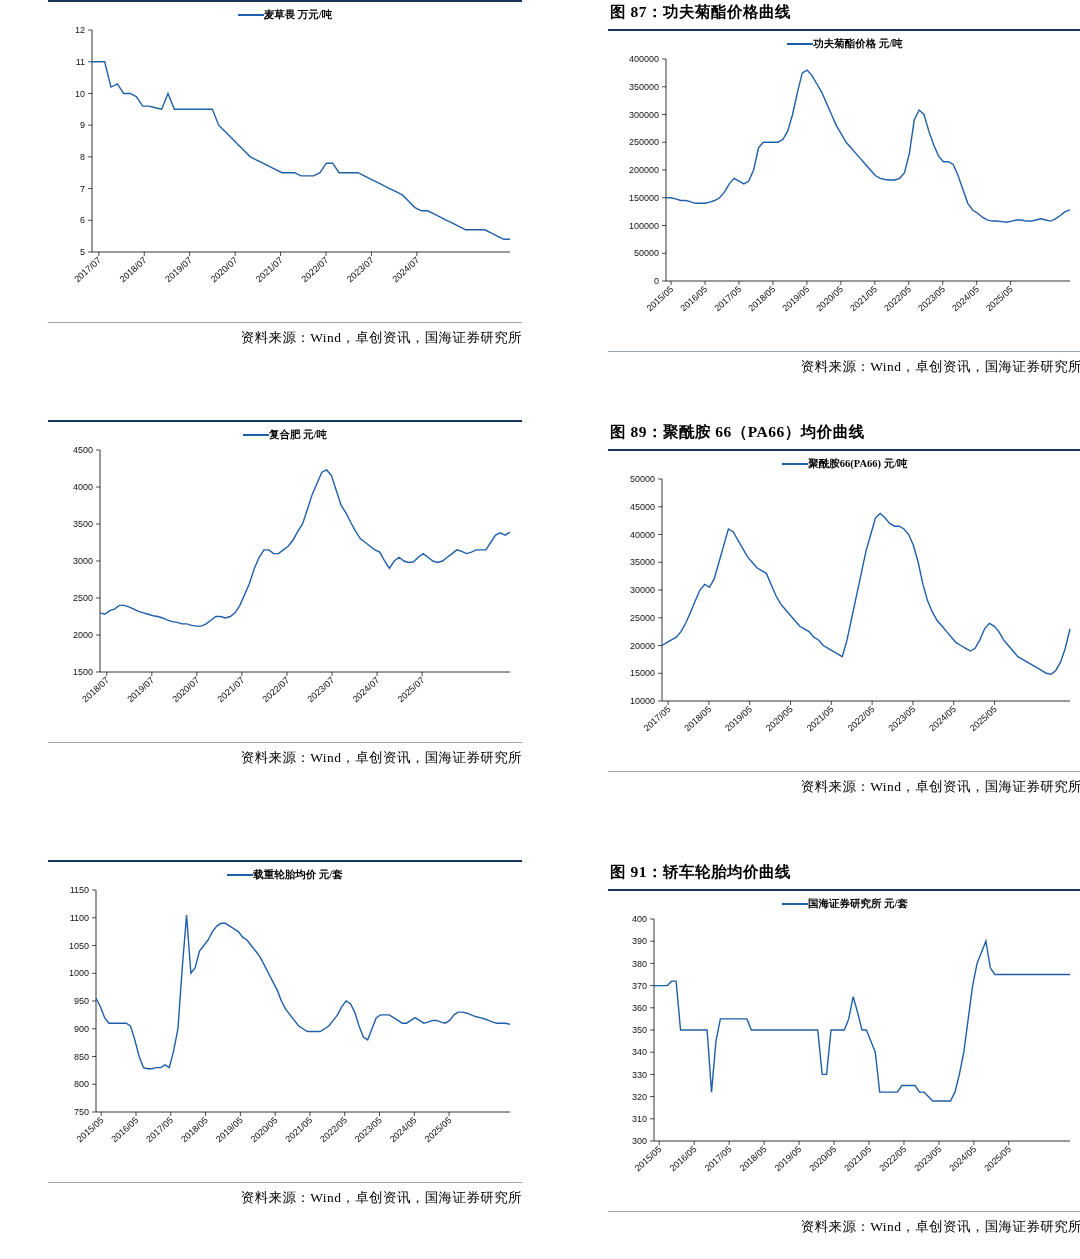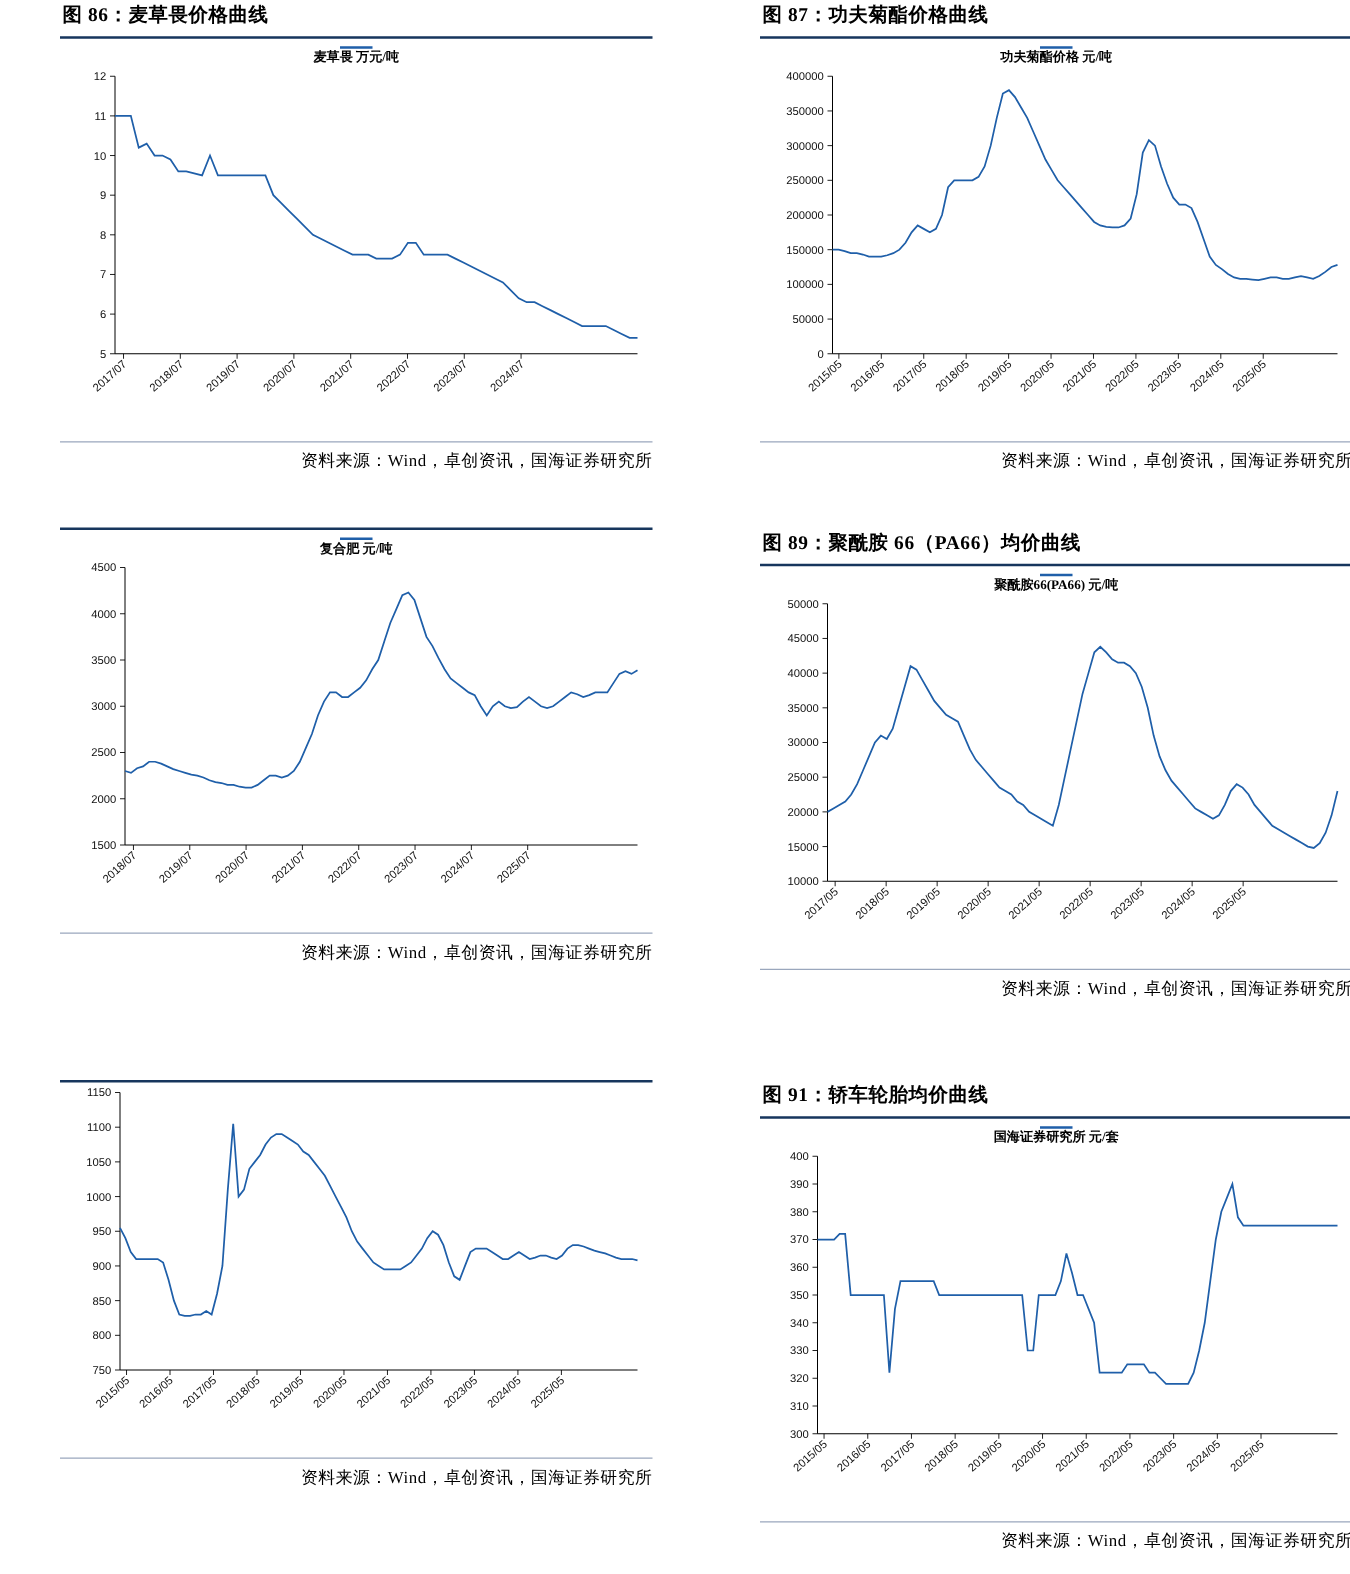--- a/index.html
+++ b/index.html
@@ -21,21 +21,20 @@
     padding:2px 0 6px 2px;
   }
   .rule{height:2px;background:#17365d;width:100%;}
   .rule.thin{height:1px;background:#9aa7bd;}
   .chart-area{position:relative;height:300px;width:474px;}
   .legend{
     display:flex;align-items:center;justify-content:center;
     gap:0;font-size:10.5px;
     font-family:"Liberation Serif","DejaVu Serif",serif;
     padding-top:6px;
-    flex-direction:column;
   }
   .legend .swatch{display:inline-block;width:26px;height:2px;background:#1f5fa9;}
   .legend .lbl{font-weight:bold;font-size:10.5px;}
   .source{
     font-family:"Liberation Serif","DejaVu Serif",serif;
     font-size:13.5px;
     padding:6px 0 4px 4px;
     letter-spacing:.4px;
     text-align:right;
   }
@@ -48,21 +47,20 @@
   .spacer-xl{height:60px;}
 </style>
 </head>
 <body>
 
 <div class="page">
 
   <div class="row">
 
     <div class="panel">
-      <div class="panel-title">图 86：麦草畏价格曲线</div>
       <div class="rule"></div>
       <div class="legend">
         <span class="swatch"></span>
         <span class="lbl">麦草畏  万元/吨</span>
       </div>
       <div class="chart-area">
         <svg id="svg-0" width="474" height="290" viewBox="0 0 474 290">
             <line x1="44" y1="8" x2="44" y2="230" class="axis-line"></line>
             <line x1="44" y1="230" x2="462" y2="230" class="axis-line"></line>
             <line x1="40" y1="230" x2="44" y2="230" class="tick-line"></line>
@@ -268,20 +266,24 @@
       <div class="source">资料来源：Wind，卓创资讯，国海证券研究所</div>
     </div>
   </div>
 
   <div class="spacer-xl"></div>
 
   <div class="row">
 
     <div class="panel">
       <div class="rule"></div>
+      <div class="legend">
+        <span class="swatch"></span>
+        <span class="lbl">载重轮胎均价  元/套</span>
+      </div>
       <div class="chart-area">
         <svg id="svg-4" width="474" height="290" viewBox="0 0 474 290">
             <line x1="48" y1="8" x2="48" y2="230" class="axis-line"></line>
             <line x1="48" y1="230" x2="462" y2="230" class="axis-line"></line>
             <line x1="44" y1="230" x2="48" y2="230" class="tick-line"></line>
             <text x="41" y="233.2" text-anchor="end" class="axis-text">750</text>
             <line x1="44" y1="202.25" x2="48" y2="202.25" class="tick-line"></line>
             <text x="41" y="205.45" text-anchor="end" class="axis-text">800</text>
             <line x1="44" y1="174.5" x2="48" y2="174.5" class="tick-line"></line>
             <text x="41" y="177.7" text-anchor="end" class="axis-text">850</text>

